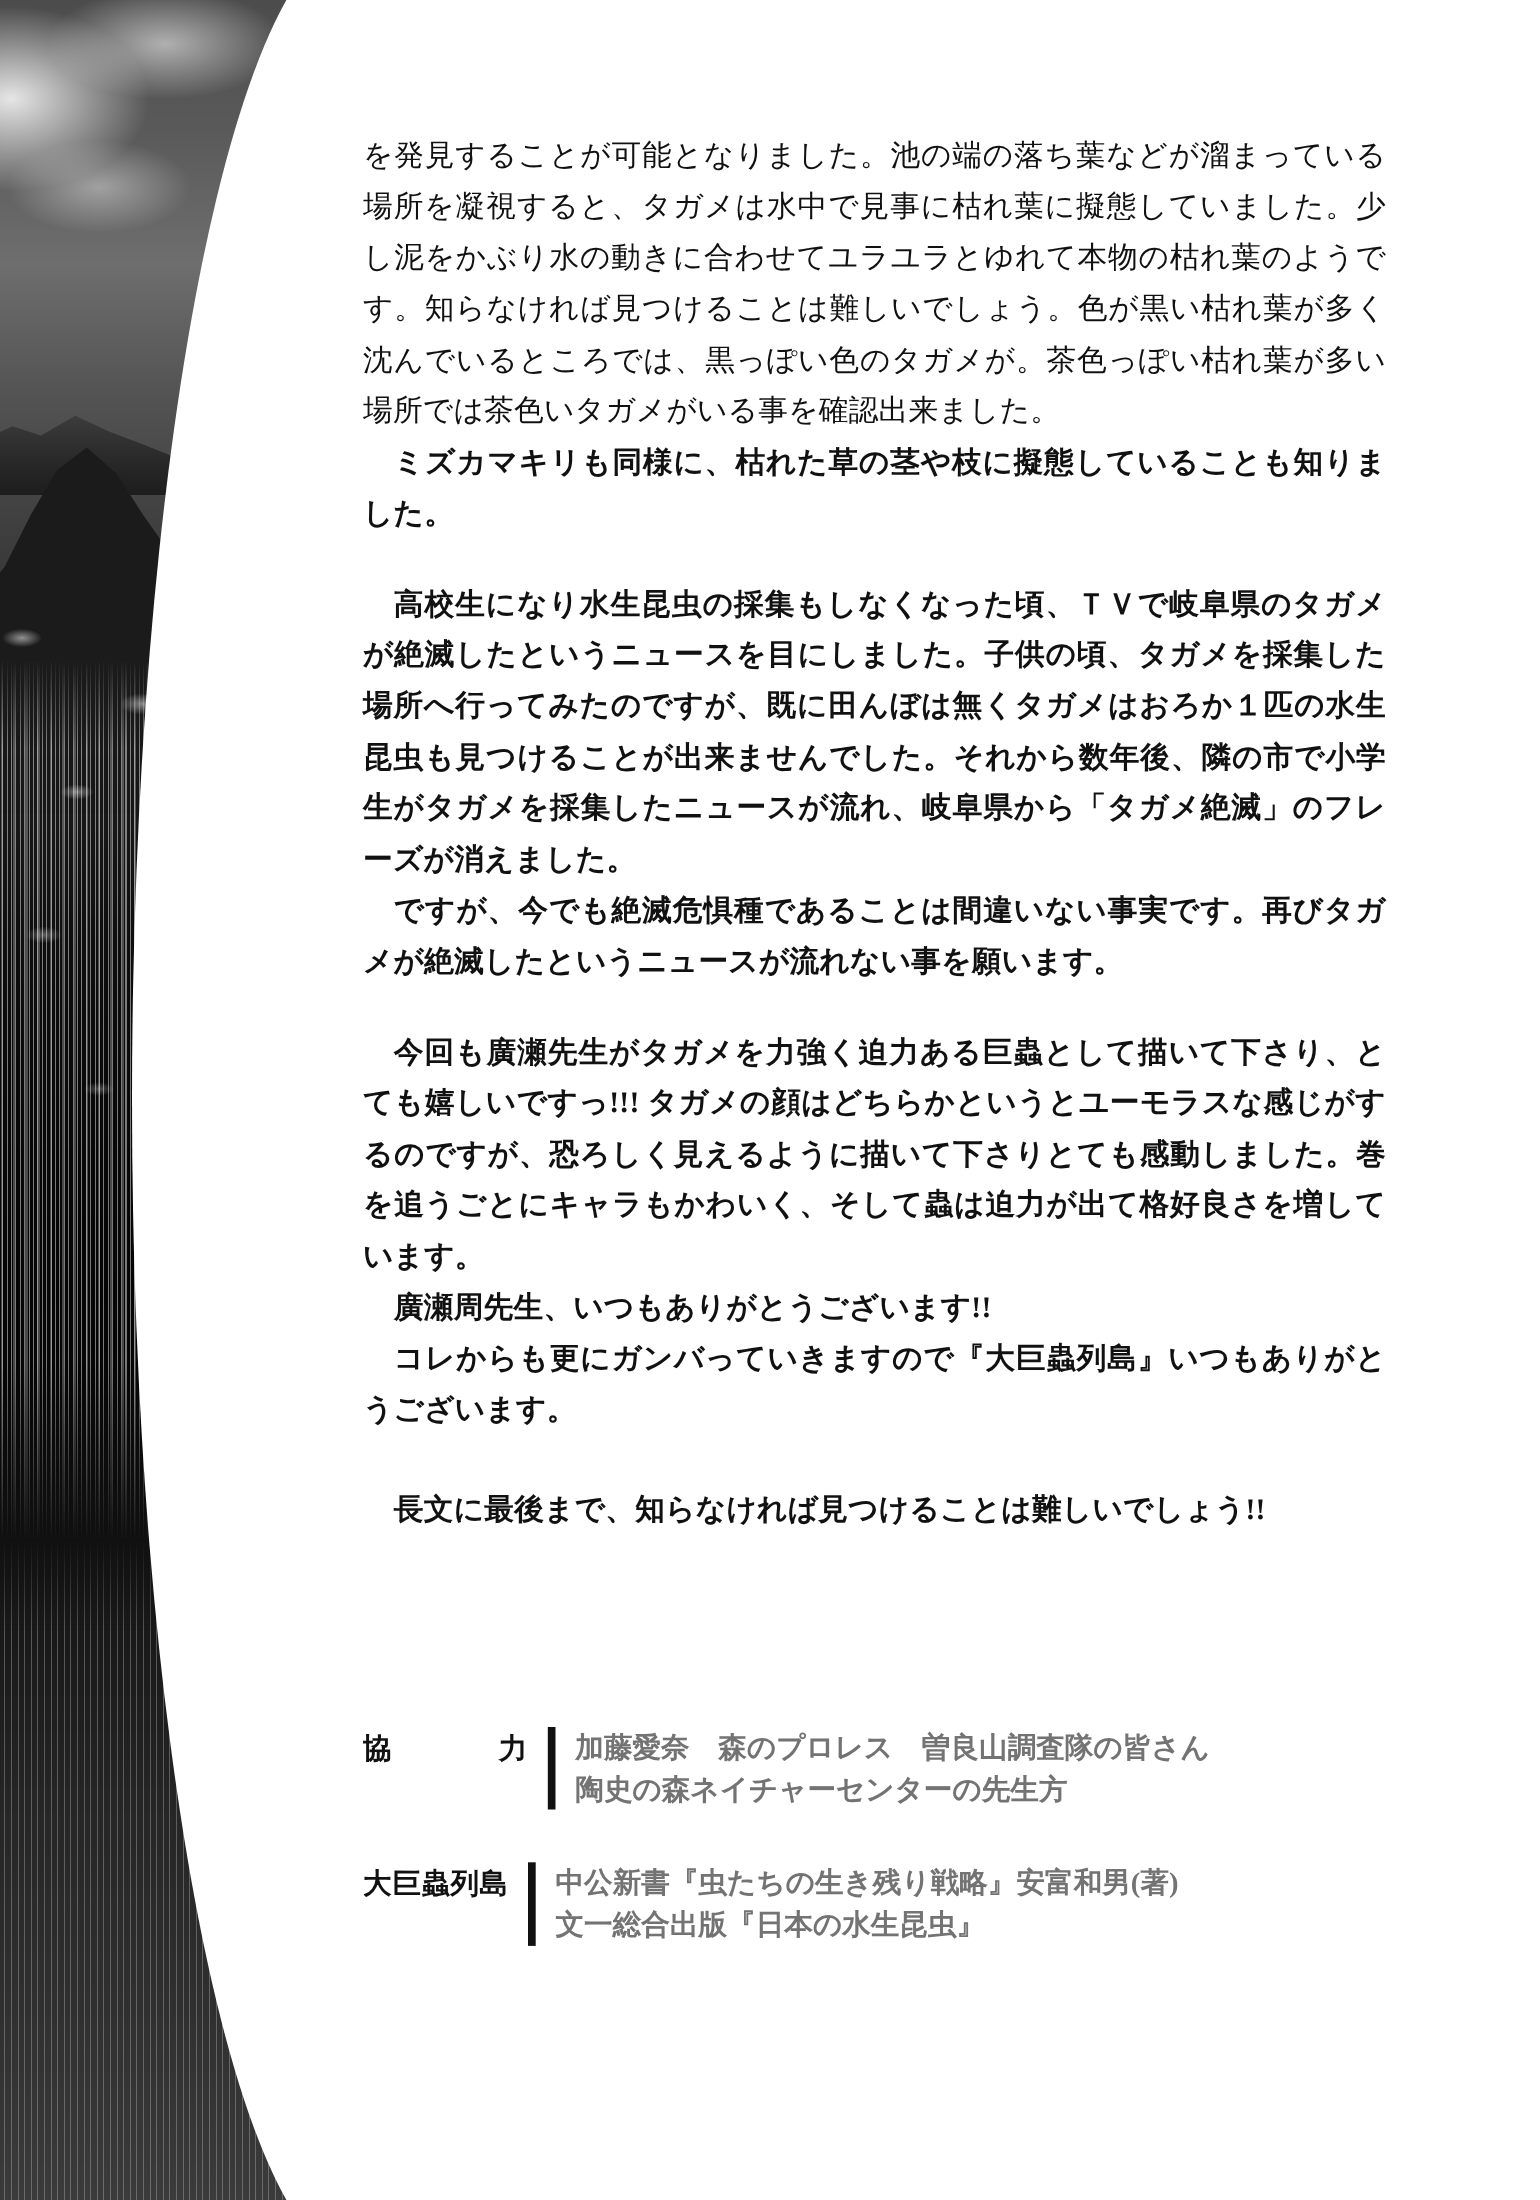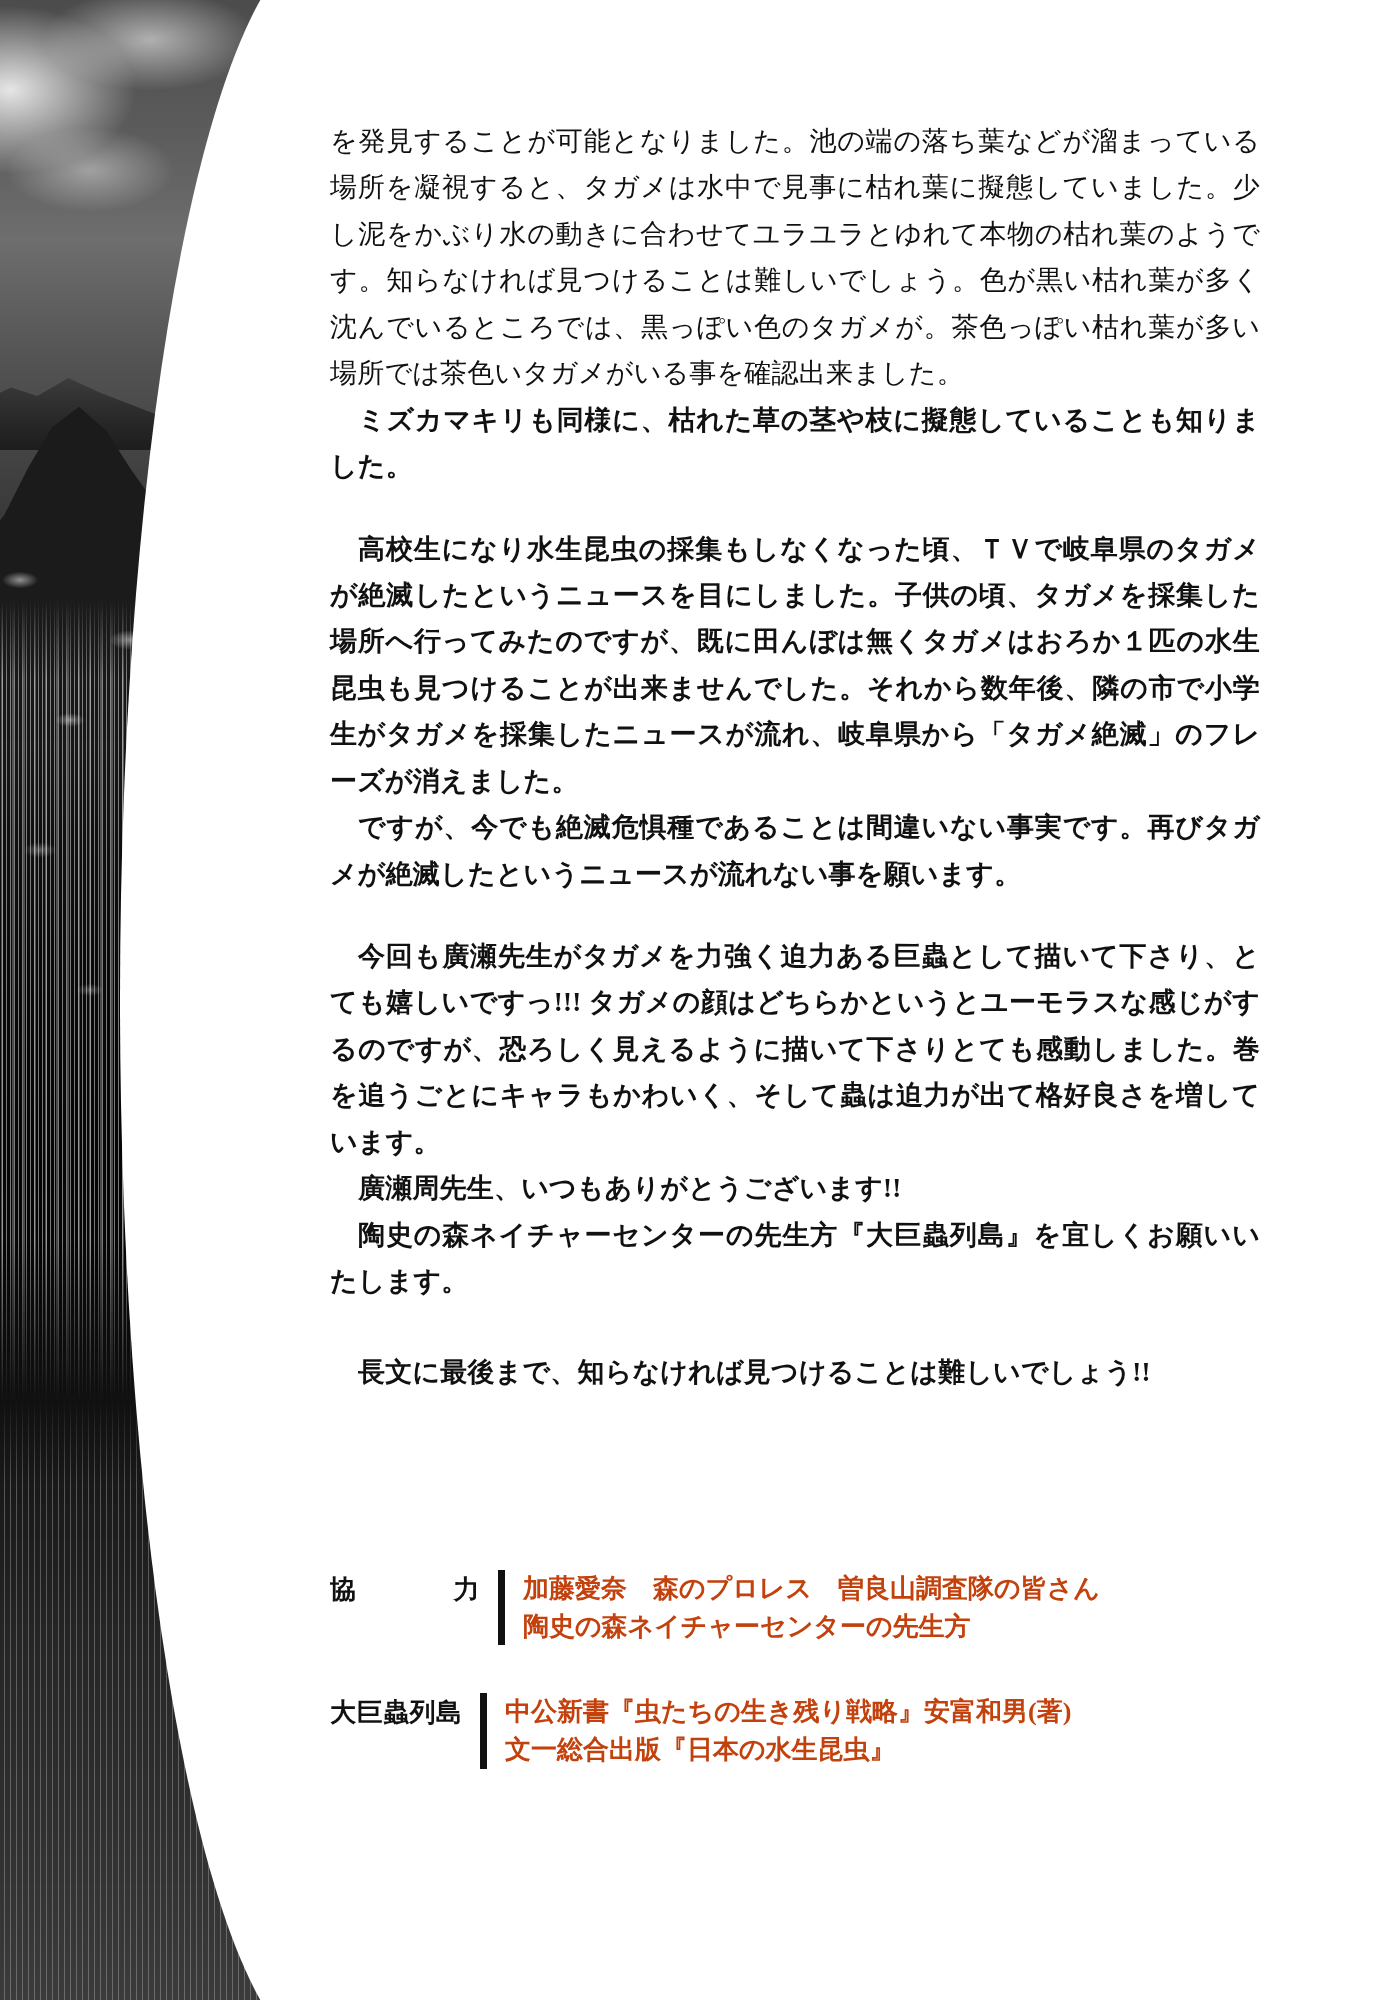--- a/index.html
+++ b/index.html
@@ -210,21 +210,21 @@
     align-self: stretch;
     margin-right: 18px;
   }
   .credit-lines {
     flex: 1 1 auto;
   }
   .credit-line {
     font-size: 26px;
     font-weight: bold;
     line-height: 1.45;
-    color: #c2410c;
+    color: #737373;
     white-space: pre;
   }
 </style>
 </head>
 <body>
 
 <div class="art-column">
   <div class="art-sky"></div>
   <div class="ridge"></div>
   <div class="mountain"></div>
@@ -241,21 +241,21 @@
 
   <div class="body-text">
     <p class="para">を発見することが可能となりました。池の端の落ち葉などが溜まっている場所を凝視すると、タガメは水中で見事に枯れ葉に擬態していました。少し泥をかぶり水の動きに合わせてユラユラとゆれて本物の枯れ葉のようです。知らなければ見つけることは難しいでしょう。色が黒い枯れ葉が多く沈んでいるところでは、黒っぽい色のタガメが。茶色っぽい枯れ葉が多い場所では茶色いタガメがいる事を確認出来ました。</p>
     <p class="para indent">ミズカマキリも同様に、枯れた草の茎や枝に擬態していることも知りました。</p>
     <div class="gap"></div>
     <p class="para indent">高校生になり水生昆虫の採集もしなくなった頃、ＴＶで岐阜県のタガメが絶滅したというニュースを目にしました。子供の頃、タガメを採集した場所へ行ってみたのですが、既に田んぼは無くタガメはおろか１匹の水生昆虫も見つけることが出来ませんでした。それから数年後、隣の市で小学生がタガメを採集したニュースが流れ、岐阜県から「タガメ絶滅」のフレーズが消えました。</p>
     <p class="para indent">ですが、今でも絶滅危惧種であることは間違いない事実です。再びタガメが絶滅したというニュースが流れない事を願います。</p>
     <div class="gap"></div>
     <p class="para indent">今回も廣瀬先生がタガメを力強く迫力ある巨蟲として描いて下さり、とても嬉しいですっ!!! タガメの顔はどちらかというとユーモラスな感じがするのですが、恐ろしく見えるように描いて下さりとても感動しました。巻を追うごとにキャラもかわいく、そして蟲は迫力が出て格好良さを増しています。</p>
     <p class="para indent">廣瀬周先生、いつもありがとうございます!!</p>
-    <p class="para indent">陶史の森ネイチャーセンターの先生方『大巨蟲列島』を宜しくお願いいたします。</p>
+    <p class="para indent">コレからも更にガンバっていきますので『大巨蟲列島』いつもありがとうございます。</p>
     <div class="gap-large"></div>
     <p class="para indent">長文に最後まで、知らなければ見つけることは難しいでしょう!!</p>
   </div>
 
   <div class="credits">
 
     <div class="credit-block">
       <div class="credit-label spread">
         <span>協</span>
         <span>力</span>

